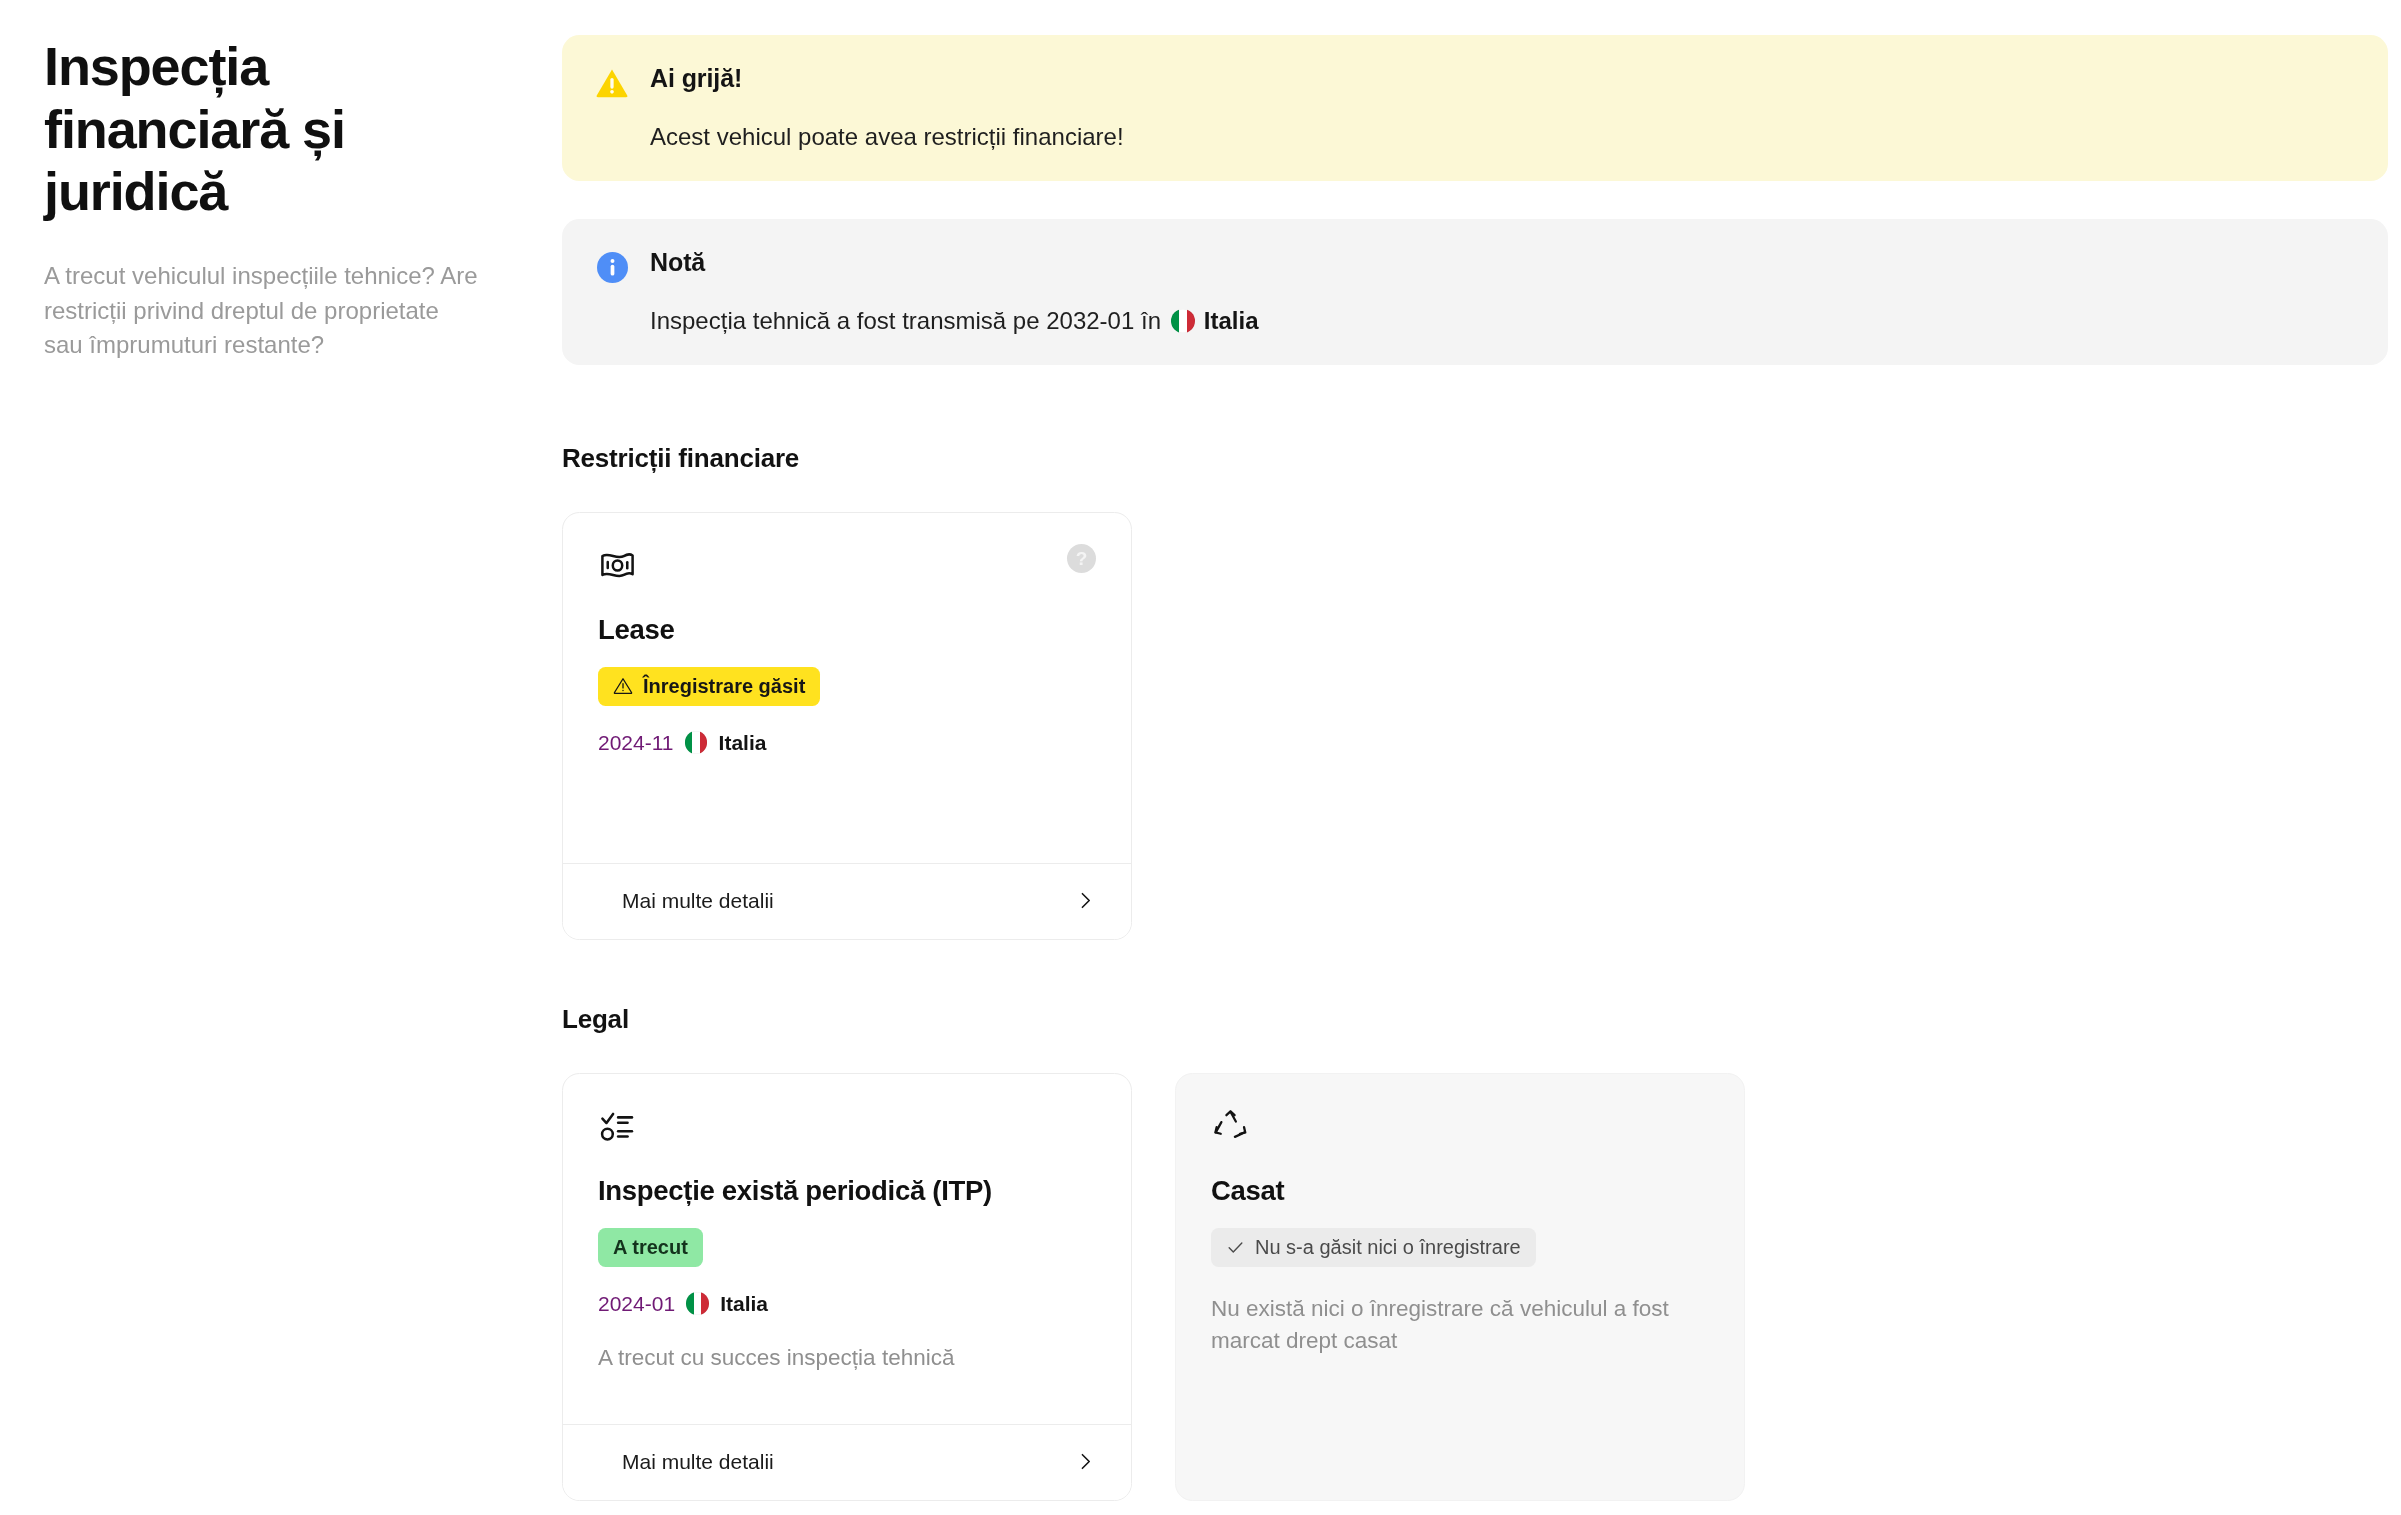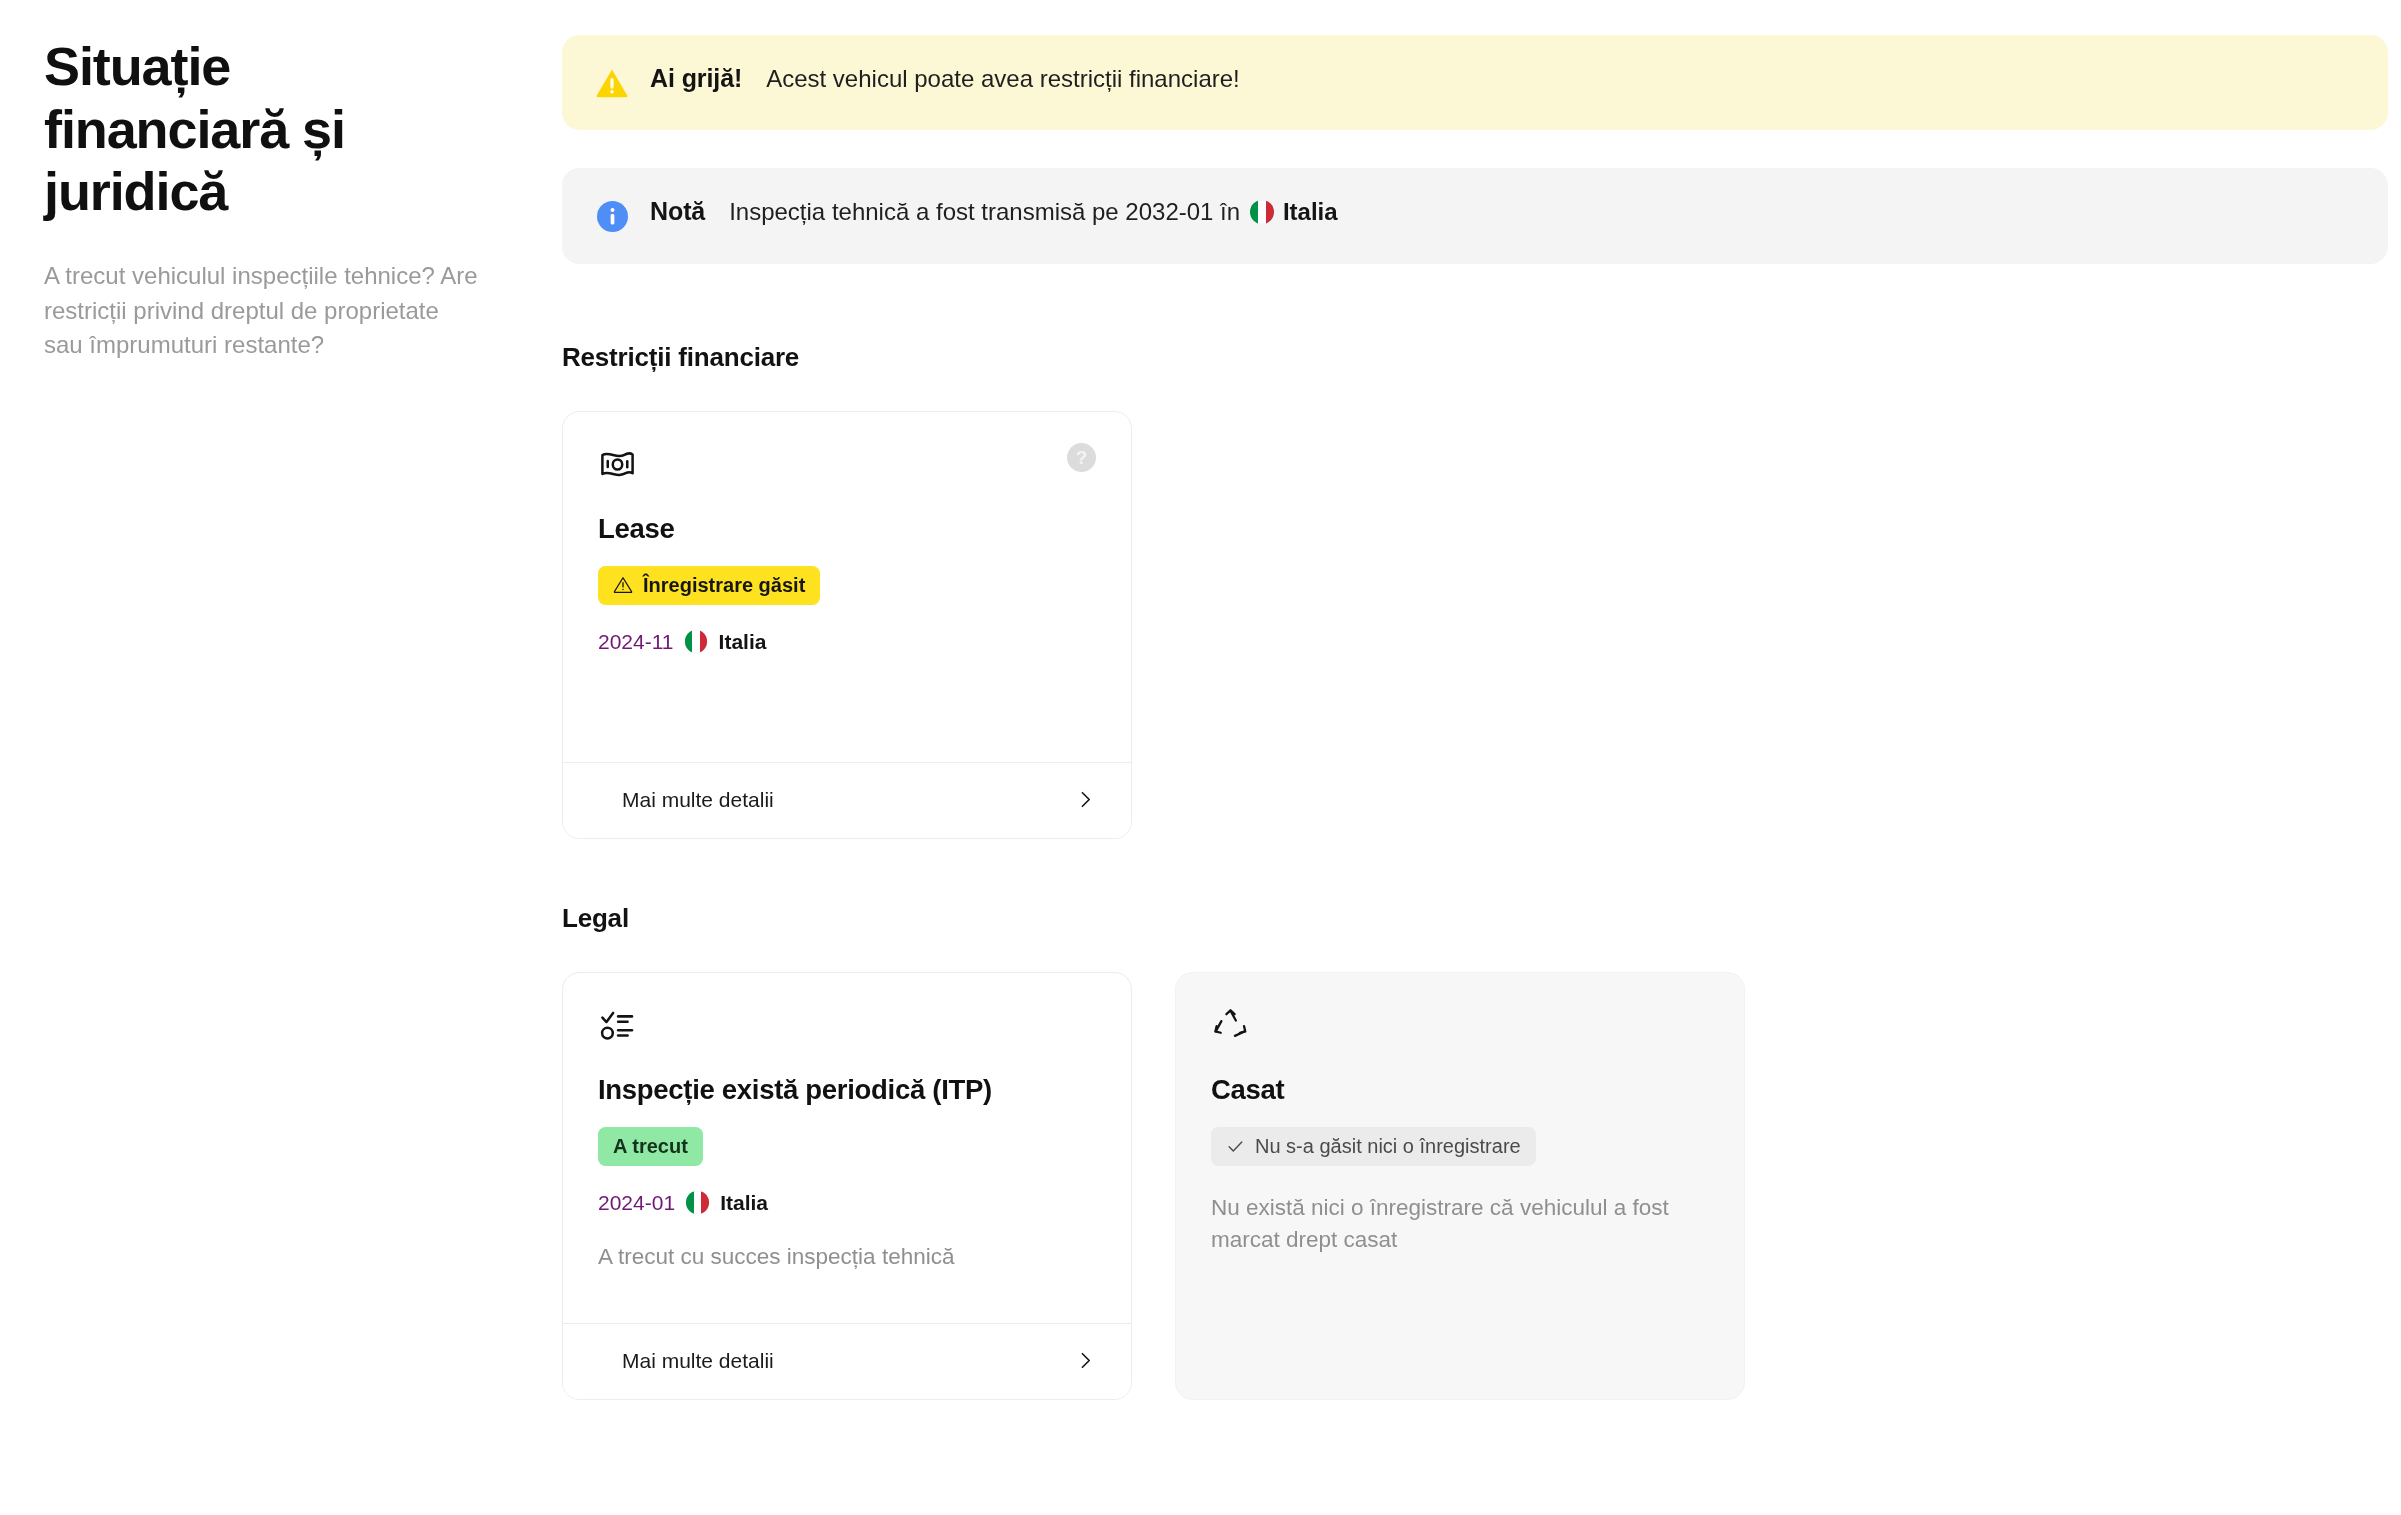--- a/index.html
+++ b/index.html
@@ -67,21 +67,21 @@
 
   .banner-icon {
     flex: 0 0 auto;
     width: 34px;
     height: 34px;
     margin-top: 3.8px;
     display: flex;
     align-items: center;
     justify-content: center;
   }
-  .banner-body { display: flex; flex-direction: row; gap: 24px; padding-top: 1.3px; }
+  .banner-body { display: flex; flex-direction: column; gap: 30px; padding-top: 1.3px; }
   .banner-title {
     font-size: 25px;
     font-weight: 700;
     color: #141414;
     letter-spacing: -0.1px;
   }
   .banner-text {
     font-size: 24px;
     font-weight: 400;
     color: #1f1f1f;
@@ -240,21 +240,21 @@
   .flag.sm { width: 22.5px; height: 22.5px; }
 
   svg { display: block; }
 </style>
 </head>
 <body>
 
 <div class="page">
 
   <div class="aside">
-    <h1 class="aside-title">Situație financiară și juridică</h1>
+    <h1 class="aside-title">Inspecția financiară și juridică</h1>
     <p class="aside-sub">A trecut vehiculul inspecțiile tehnice? Are restricții privind dreptul de proprietate sau împrumuturi restante?</p>
   </div>
 
   <div class="main">
 
     <div class="banner warn">
       <span class="banner-icon">
         <svg width="34" height="34" viewBox="0 0 54 54">
           <path d="M27 5.5 L51 46.5 Q52.6 49.5 49.2 49.5 L4.8 49.5 Q1.4 49.5 3 46.5 Z" fill="#fcd400"></path>
           <rect x="24.4" y="19" width="5.2" height="17" rx="2.6" fill="#fffdf0"></rect>

